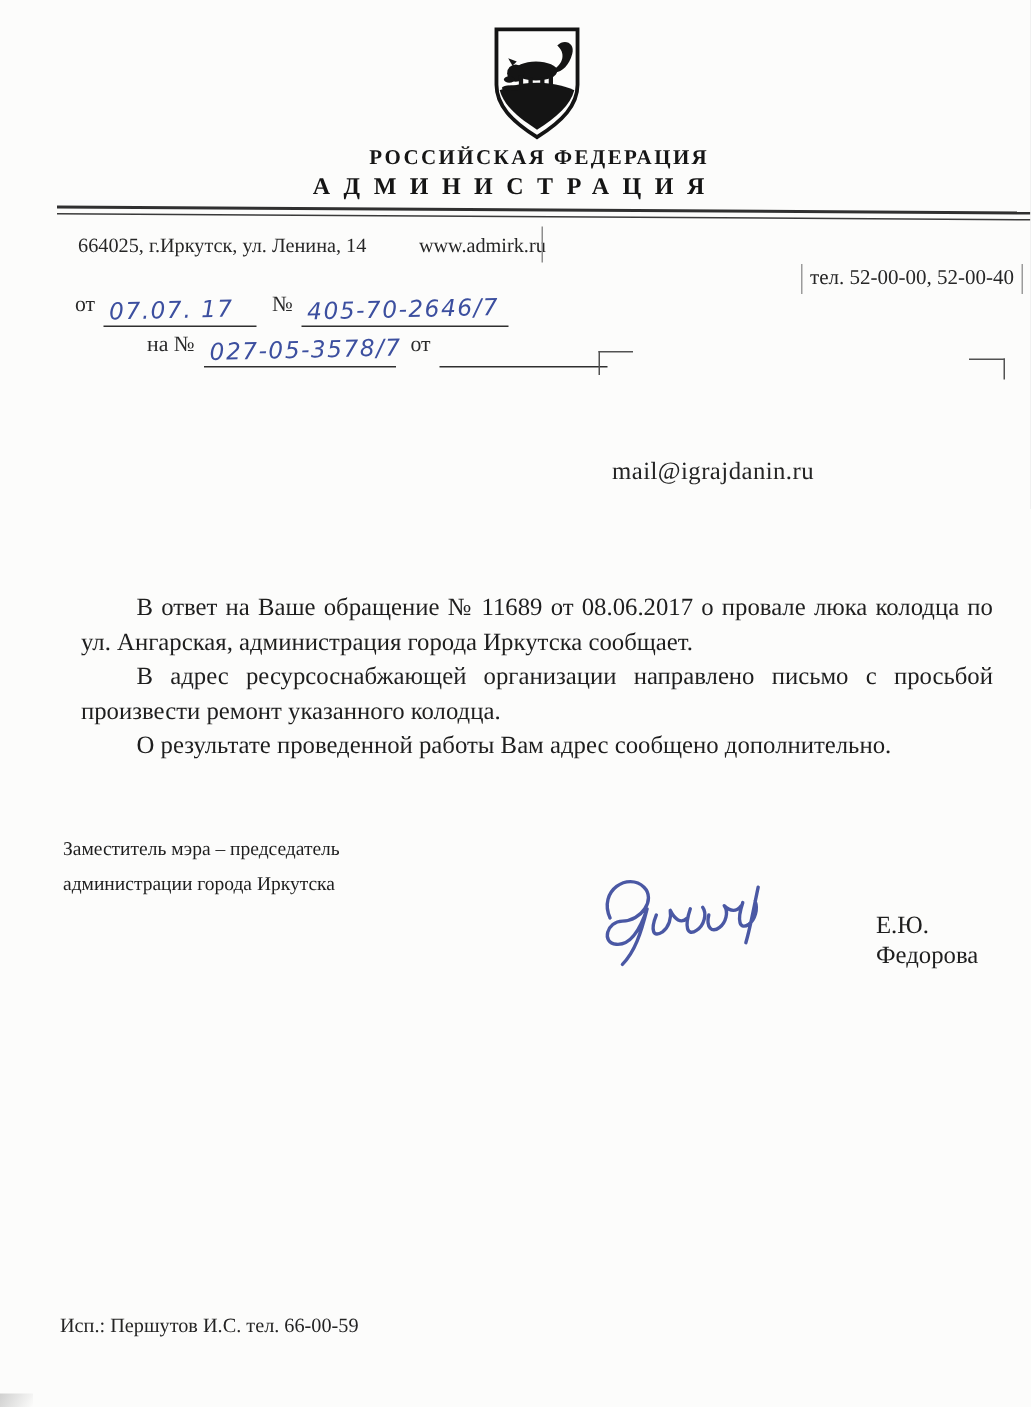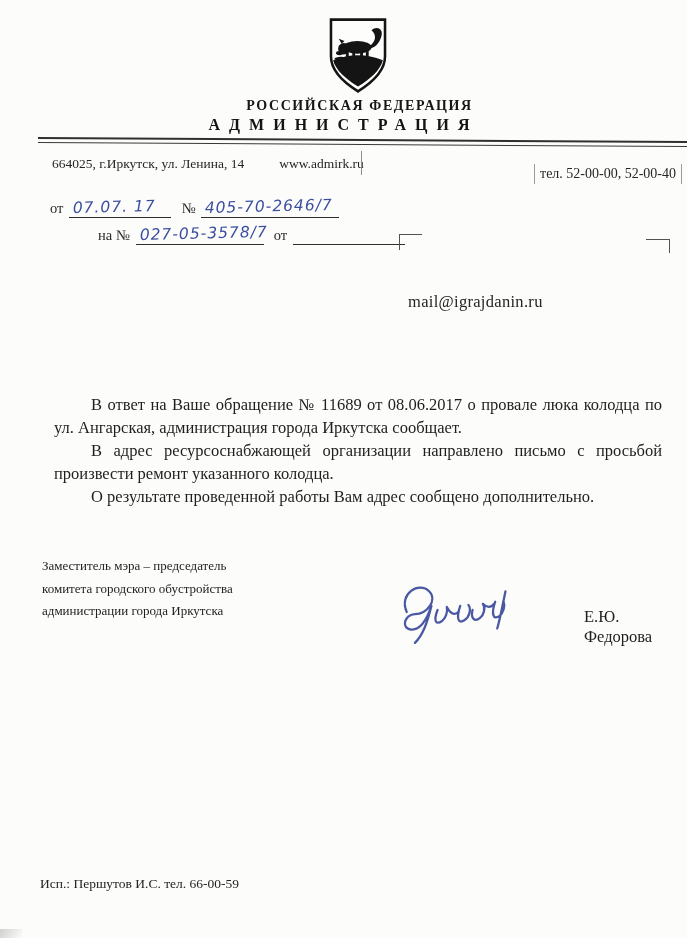--- a/index.html
+++ b/index.html
@@ -15,39 +15,39 @@
   .city{position:absolute;top:113px;left:0;width:100%;text-align:center;
     font-weight:bold;font-size:13px;letter-spacing:0.8px;color:#161616;}
   .org-rule{position:absolute;top:139px;left:38px;right:0;height:3px;
     border-top:2px solid #303030;border-bottom:1px solid #3a3a3a;
     transform:rotate(0.35deg);z-index:1;}
   .org-title{position:absolute;top:116px;left:50%;transform:translateX(-50%);
     z-index:2;background:#fcfcfb;padding:0 14px 2px 14px;white-space:nowrap;
     font-weight:bold;font-size:16px;letter-spacing:9px;color:#141414;}
   .addr{position:absolute;top:156px;left:52px;font-size:13.5px;display:flex;gap:35px;color:#262626;}
   .vdiv{position:absolute;left:361px;top:151px;width:1px;height:24px;background:#8d8d8d;}
-  .phone{position:absolute;top:164px;right:5px;font-size:14px;color:#262626;
+  .phone{position:absolute;top:176px;right:5px;font-size:14px;color:#262626;
     border-left:1px solid #9b9b9b;border-right:1px solid #9b9b9b;padding:2px 5px;}
   
-  .ref{position:absolute;left:50px;display:flex;align-items:flex-end;font-size:14.5px;color:#2a2a2a;}
+  .ref{position:absolute;left:50px;display:flex;align-items:flex-start;font-size:14.5px;color:#2a2a2a;}
   .ref1{top:195px;}
   .ref2{top:222px;margin-left:48px;}
   .ref .lbl{margin:0 6px 1px 0;}
   .hw-field{position:relative;display:inline-block;height:22px;
     border-bottom:1.5px solid #2f2f2f;margin-right:10px;}
   .hw{position:absolute;left:4px;bottom:0px;white-space:nowrap;
     font-family:"DejaVu Sans", sans-serif;font-style:italic;
     color:#3c4f9f;font-size:15.5px;letter-spacing:1px;
     transform:rotate(-1.4deg);transform-origin:left bottom;}
   
   .bracket-left{position:absolute;left:399px;top:234px;width:22px;height:15px;
     border-left:1.5px solid #525252;border-top:1.5px solid #525252;}
   .bracket-right{position:absolute;left:646px;top:239px;width:23px;height:13px;
     border-right:1.5px solid #525252;border-top:1.5px solid #525252;}
-  .email{position:absolute;left:408px;top:292px;font-size:16.5px;letter-spacing:0.3px;color:#242424;}
+  .email{position:absolute;left:408px;top:304px;font-size:16.5px;letter-spacing:0.3px;color:#242424;}
   
   .body-text{position:absolute;left:54px;top:393px;width:608px;
     font-size:16.5px;line-height:23px;text-align:justify;color:#1e1e1e;}
   .body-text p{margin:0;text-indent:37px;}
   
   .sign-block{position:absolute;left:42px;top:555px;font-size:13px;line-height:22.5px;color:#1e1e1e;}
   .sign-svg{position:absolute;left:386px;top:575px;}
   .sign-name{position:absolute;left:544px;top:607px;font-size:16.5px;color:#1e1e1e;margin-left:40px;}
   
   .footer{position:absolute;left:40px;top:876px;font-size:13.5px;color:#242424;}
@@ -116,21 +116,20 @@
   <div class="email">mail@igrajdanin.ru</div>
 
   <div class="body-text">
     <p>В ответ на Ваше обращение № 11689 от 08.06.2017 о провале люка колодца по ул. Ангарская, администрация города Иркутска сообщает.</p>
     <p>В адрес ресурсоснабжающей организации направлено письмо с просьбой произвести ремонт указанного колодца.</p>
     <p>О результате проведенной работы Вам адрес сообщено дополнительно.</p>
   </div>
 
   <div class="sign-block">
     <div>Заместитель мэра – председатель</div>
-    <div>комитета городского обустройства</div>
     <div>администрации города Иркутска</div>
   </div>
 
   <svg class="sign-svg" width="134" height="72" viewBox="0 0 130 70" aria-hidden="true">
     <path d="M20 36 C12 18 32 6 42 16 C50 24 40 38 28 38 C18 38 14 52 24 53 C34 54 40 42 44 30
              M44 30 C40 46 36 58 28 66
              M50 34 C46 44 48 49 54 45 C58 42 60 36 59 31 C62 37 66 40 70 36
              M72 30 C68 42 70 48 76 44 C81 41 83 33 80 29
              M84 34 C82 42 86 46 91 42 C95 39 97 32 94 28 C98 32 102 32 105 28
              M106 26 C102 38 104 44 110 40 C114 37 116 30 114 25

